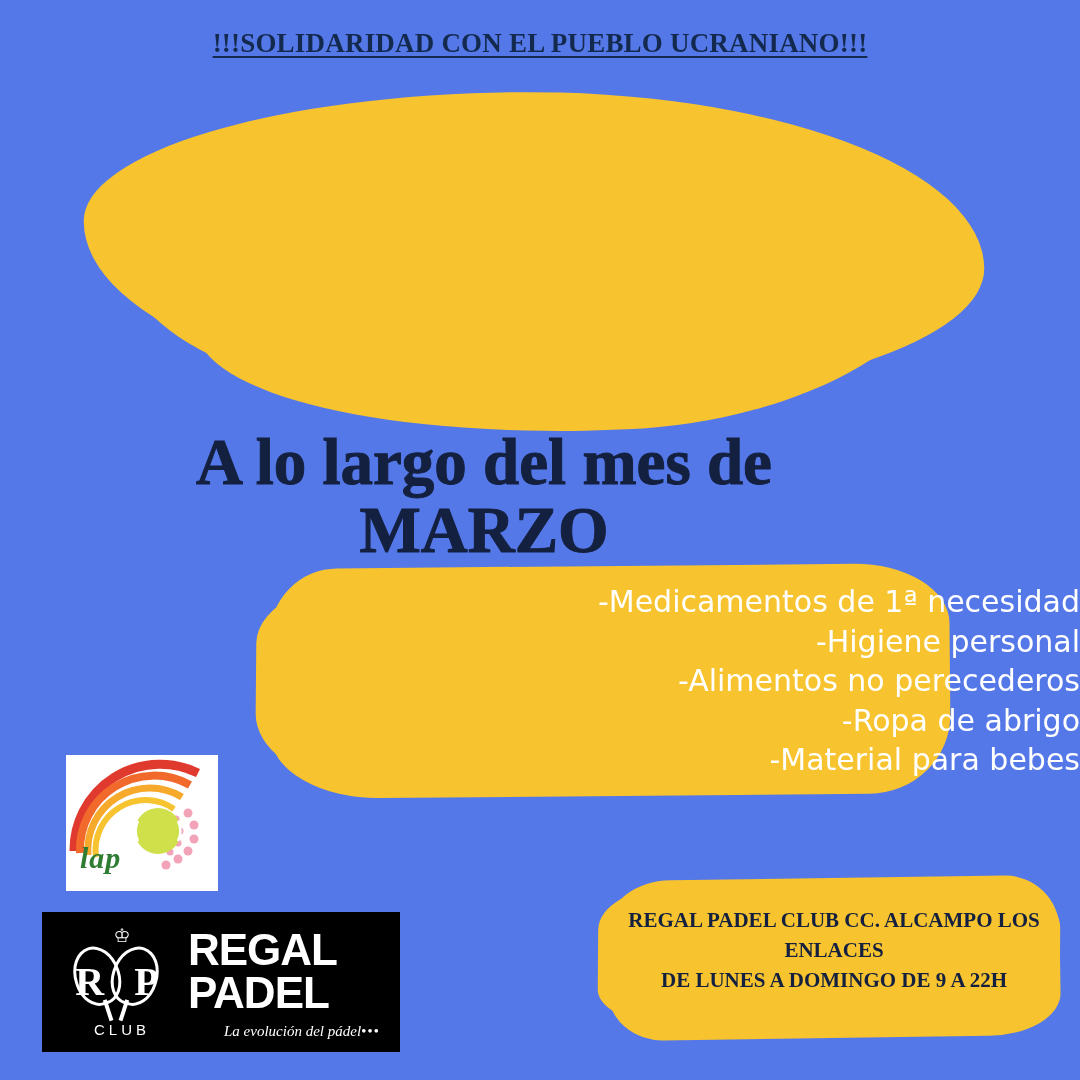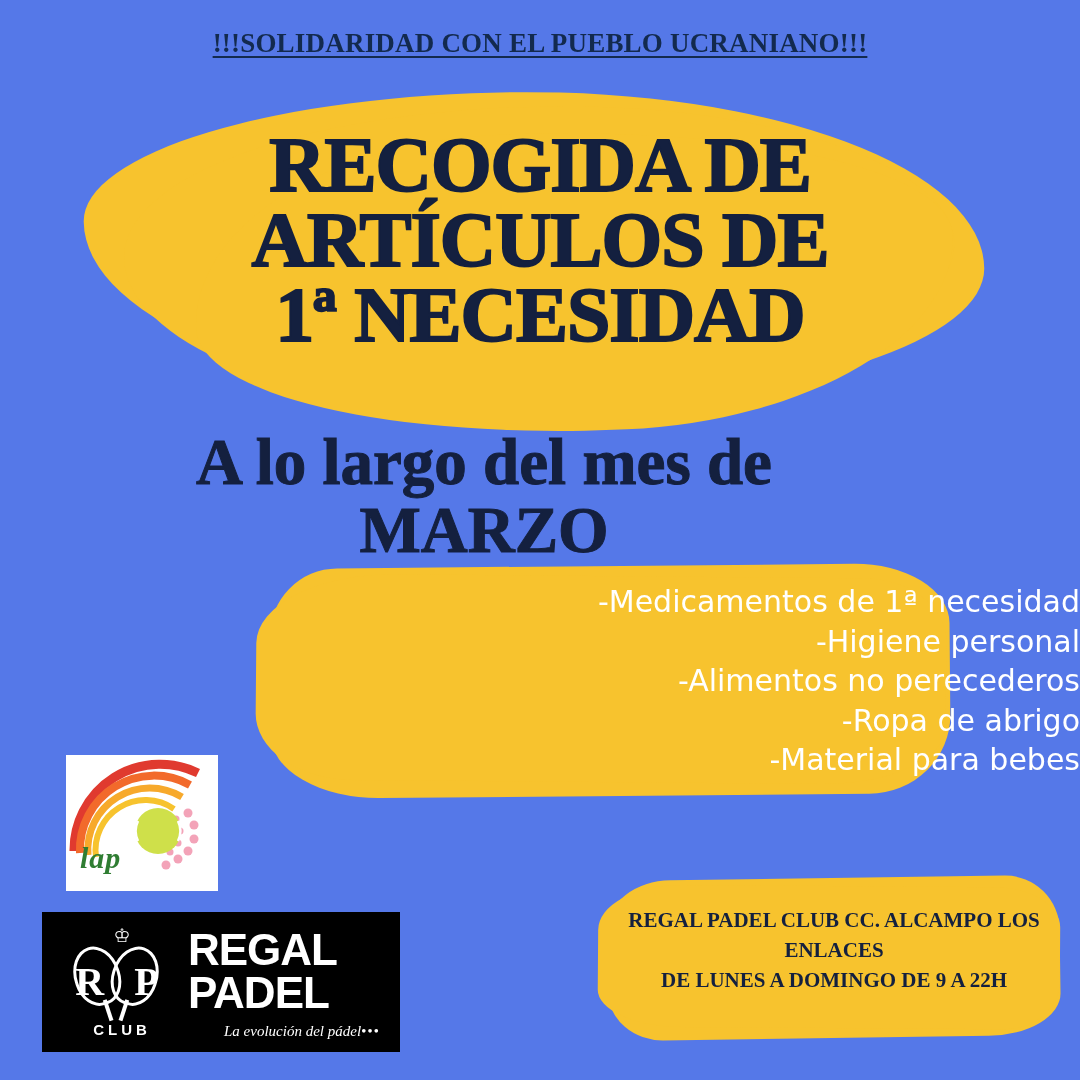--- a/index.html
+++ b/index.html
@@ -257,21 +257,21 @@
     color: #ffffff;
     letter-spacing: 10px;
   }
   .club-text {
     position: absolute;
     left: 0;
     bottom: 4px;
     width: 128px;
     text-align: center;
     font-family: "Liberation Sans", sans-serif;
-    font-weight: bold;
+    font-weight: normal;
     font-size: 15px;
     letter-spacing: 4px;
     color: #ffffff;
   }
   .regal-name {
     position: absolute;
     left: 146px;
     top: 16px;
     font-family: "Liberation Sans", sans-serif;
     font-weight: bold;
@@ -293,25 +293,20 @@
 </style>
 </head>
 <body>
 
 <div class="poster">
 
   <div class="top-banner">!!!SOLIDARIDAD CON EL PUEBLO UCRANIANO!!!</div>
 
   <div class="blob blob-title"></div>
 
-  <div class="headline">
-    <div>RECOGIDA DE</div>
-    <div>ARTÍCULOS DE</div>
-    <div>1ª NECESIDAD</div>
-  </div>
 
   <div class="subhead">
     <div>A lo largo del mes de</div>
     <div>MARZO</div>
   </div>
 
   <div class="blob blob-list"></div>
 
   <div class="items">
     <div>-Medicamentos de 1ª necesidad</div>

